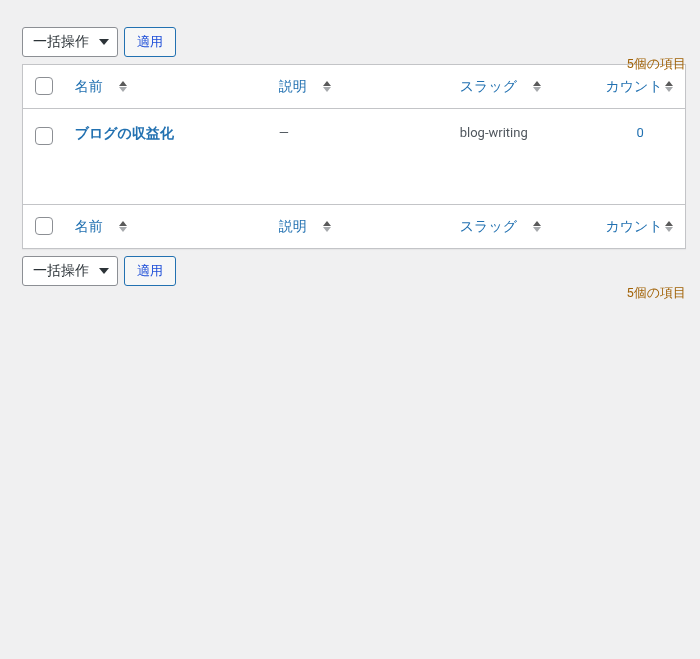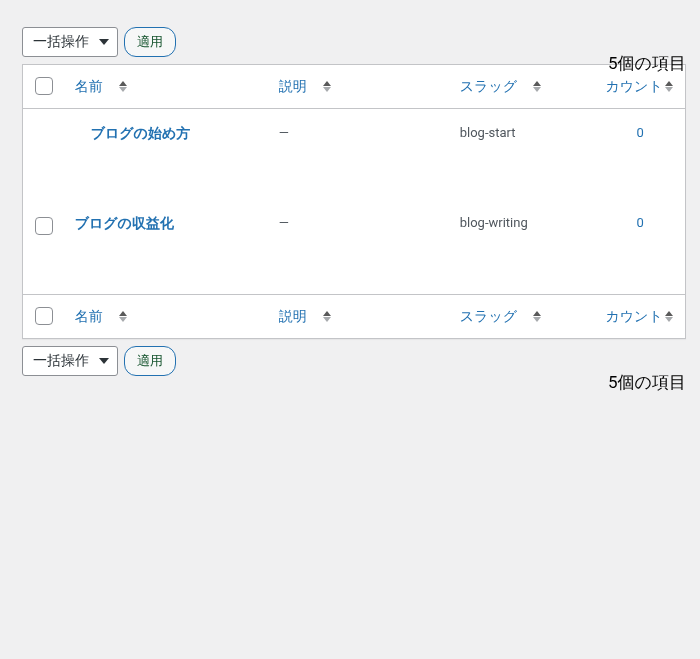--- a/index.html
+++ b/index.html
@@ -41,30 +41,30 @@
   top: 12px;
   width: 0; height: 0;
   border-left: 5px solid transparent;
   border-right: 5px solid transparent;
   border-top: 6px solid #2c3338;
   pointer-events: none;
 }
 .button {
   background: #f6f7f7;
   border: 1px solid #2271b1;
-  border-radius: 12px;
-  color: #14532d;
+  border-radius: 3px;
+  color: #1d4ed8;
   padding: 4px 12px;
   height: 30px;
   font-size: 13px;
   cursor: pointer;
   display: inline-flex;
   align-items: center;
 }
-.displaying-num { color: #000000; font-size: 17px; margin-top: 43px; }
+.displaying-num { color: #a16207; font-size: 13px; margin-top: 43px; }
 table.widefat {
   width: 100%;
   border-spacing: 0;
   border: 1px solid #c3c4c7;
   background: #fff;
   box-shadow: 0 1px 1px rgba(0,0,0,.04);
 }
 .widefat th, .widefat td {
   padding: 10px;
   text-align: left;
@@ -185,27 +185,20 @@
               <span class="txt">カウント</span>
             <span class="sort-icons">
                 <span class="tri-up"></span>
                 <span class="tri-down"></span>
               </span>
           </a>
         </th>
       </tr>
     </thead>
     <tbody>
-        <tr>
-          <td class="check-column"></td>
-          <td class="col-name"><span class="child-pad"></span><a class="row-title" href="#">ブログの始め方</a></td>
-          <td class="col-desc dash">—</td>
-          <td class="col-slug slug">blog-start</td>
-          <td class="col-count count" style="text-align: center;"><a href="#">0</a></td>
-        </tr>
         <tr>
           <td class="check-column"><input type="checkbox" class="cb" style=""></td>
           <td class="col-name"><a class="row-title" href="#">ブログの収益化</a></td>
           <td class="col-desc dash">—</td>
           <td class="col-slug slug">blog-writing</td>
           <td class="col-count count" style="text-align: center;"><a href="#">0</a></td>
         </tr>
       </tbody>
     <tfoot>
       <tr>

